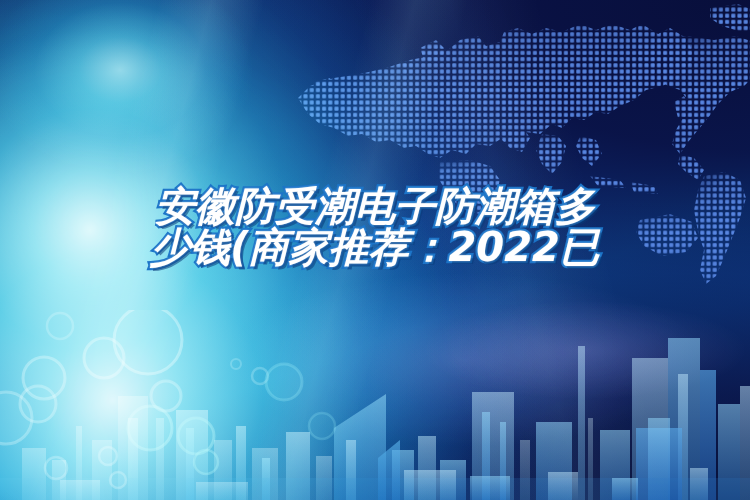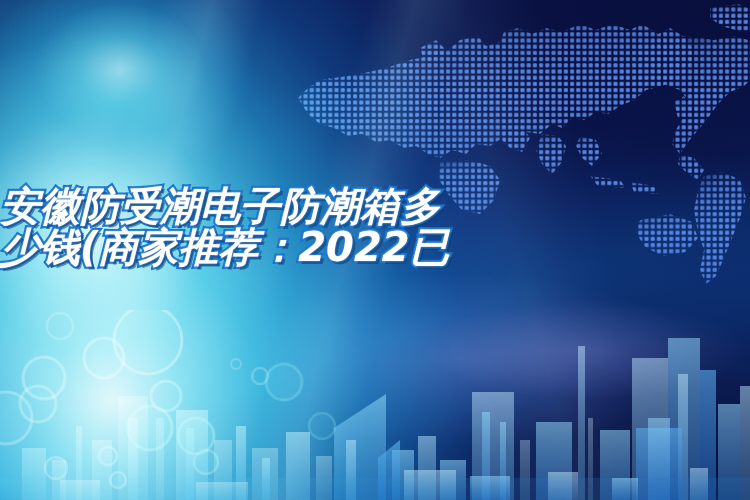--- a/index.html
+++ b/index.html
@@ -142,21 +142,21 @@
         rgba(0,0,0,0) 55%,
         rgba(4,8,34,0.22) 85%,
         rgba(3,6,28,0.42) 100%);
   }
 
   
   #headline {
     position: absolute;
     left: 0; right: 0;
     top: 186px;
-    text-align: left;
+    text-align: center;
     z-index: 40;
     pointer-events: none;
   }
   .hl-line {
     display: block;
     font-family: "DejaVu Sans", "Liberation Sans", sans-serif;
     font-weight: bold;
     font-style: italic;
     font-size: 40px;
     line-height: 41px;

